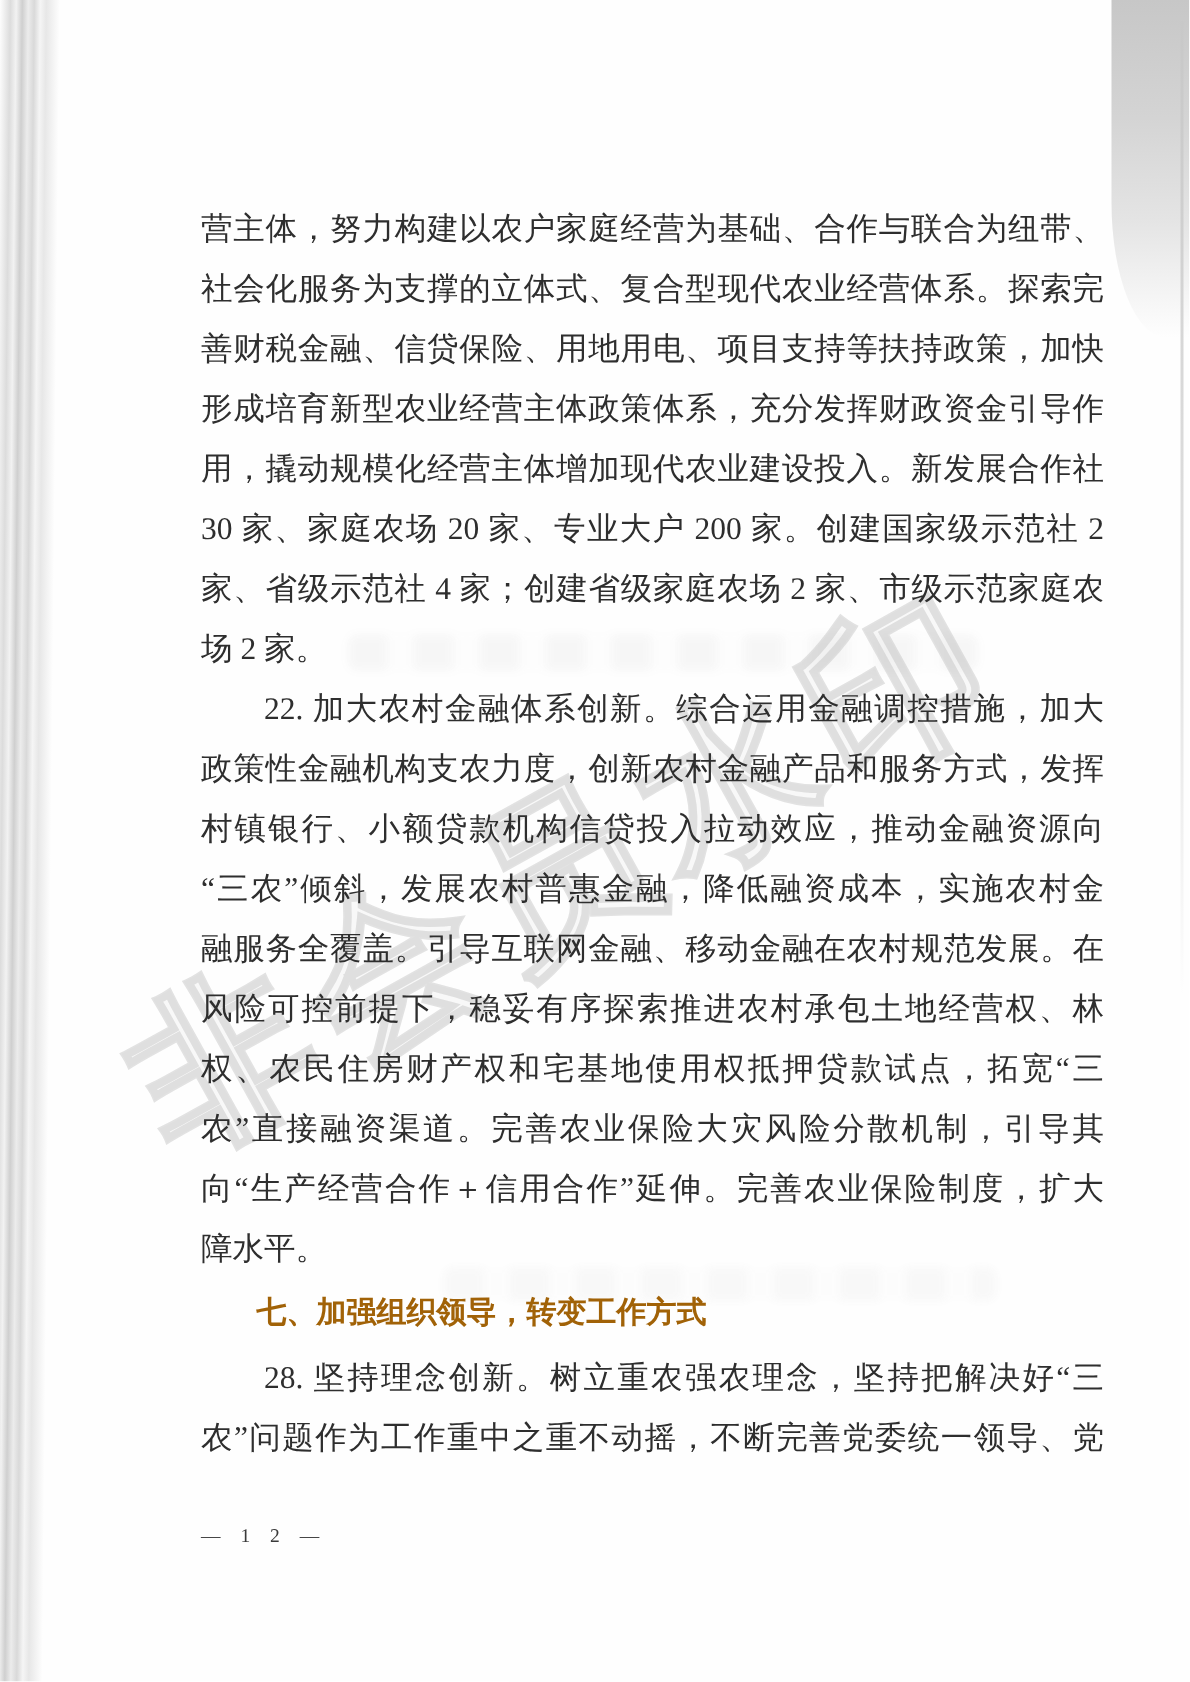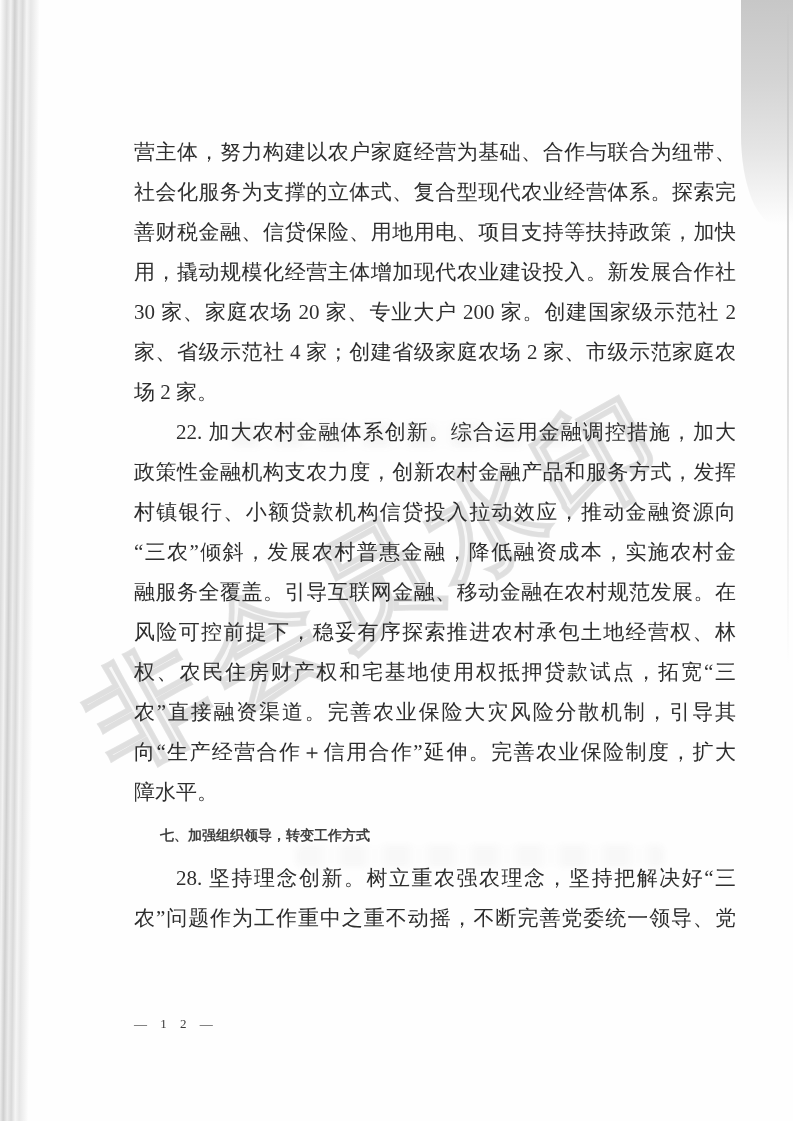--- a/index.html
+++ b/index.html
@@ -108,22 +108,22 @@
   .para.indent .line:first-child {
     text-indent: 2em;
   }
   .section-heading {
     margin: 0;
     height: 46px;
     line-height: 46px;
     text-indent: 1.85em;
     font-family: "Liberation Sans", "DejaVu Sans", sans-serif;
     font-weight: 700;
-    font-size: 14px;
-    color: #404040;
+    font-size: 20px;
+    color: #a16207;
   }
   .page-number {
     position: absolute;
     left: 134px; top: 1016px;
     z-index: 2;
     font-size: 13px;
     letter-spacing: 5px;
     color: #3a3a3a;
   }
 </style>
@@ -139,20 +139,21 @@
   <div class="smudge smudge-2"></div>
 
   <div class="watermark">非会员水印</div>
 
   <div class="content">
 
     <div class="para">
         <div class="line">营主体，努力构建以农户家庭经营为基础、合作与联合为纽带、</div>
         <div class="line">社会化服务为支撑的立体式、复合型现代农业经营体系。探索完</div>
         <div class="line">善财税金融、信贷保险、用地用电、项目支持等扶持政策，加快</div>
+        <div class="line">形成培育新型农业经营主体政策体系，充分发挥财政资金引导作</div>
         <div class="line">用，撬动规模化经营主体增加现代农业建设投入。新发展合作社</div>
         <div class="line">30 家、家庭农场 20 家、专业大户 200 家。创建国家级示范社 2</div>
         <div class="line">家、省级示范社 4 家；创建省级家庭农场 2 家、市级示范家庭农</div>
         <div class="line end">场 2 家。</div>
       </div>
 
     <div class="para indent">
         <div class="line">22.  加大农村金融体系创新。综合运用金融调控措施，加大</div>
         <div class="line">政策性金融机构支农力度，创新农村金融产品和服务方式，发挥</div>
         <div class="line">村镇银行、小额贷款机构信贷投入拉动效应，推动金融资源向</div>

